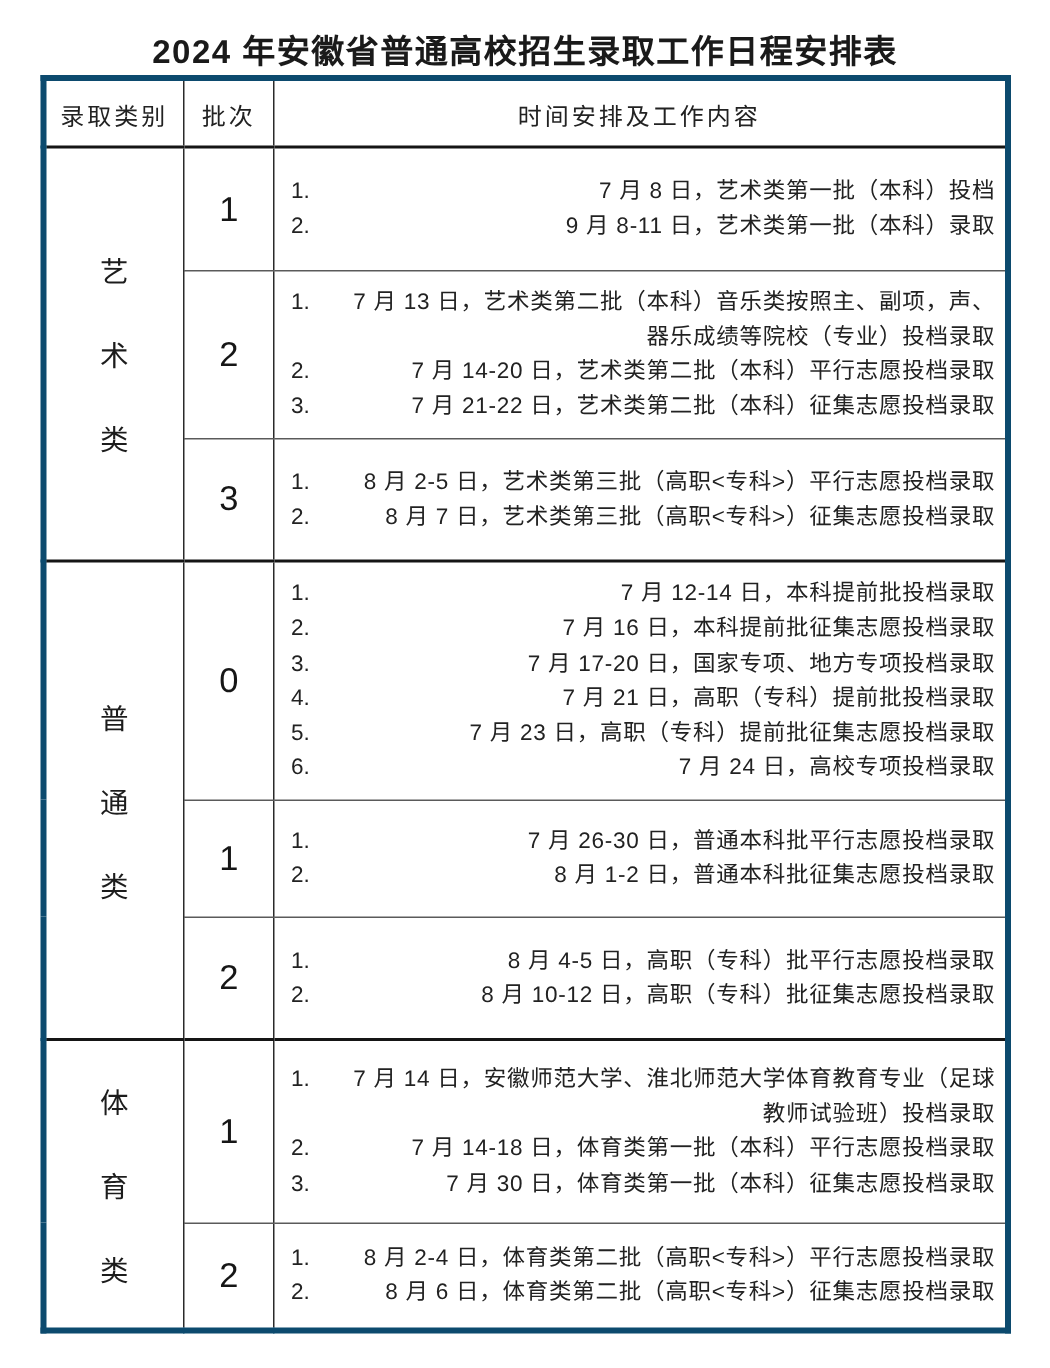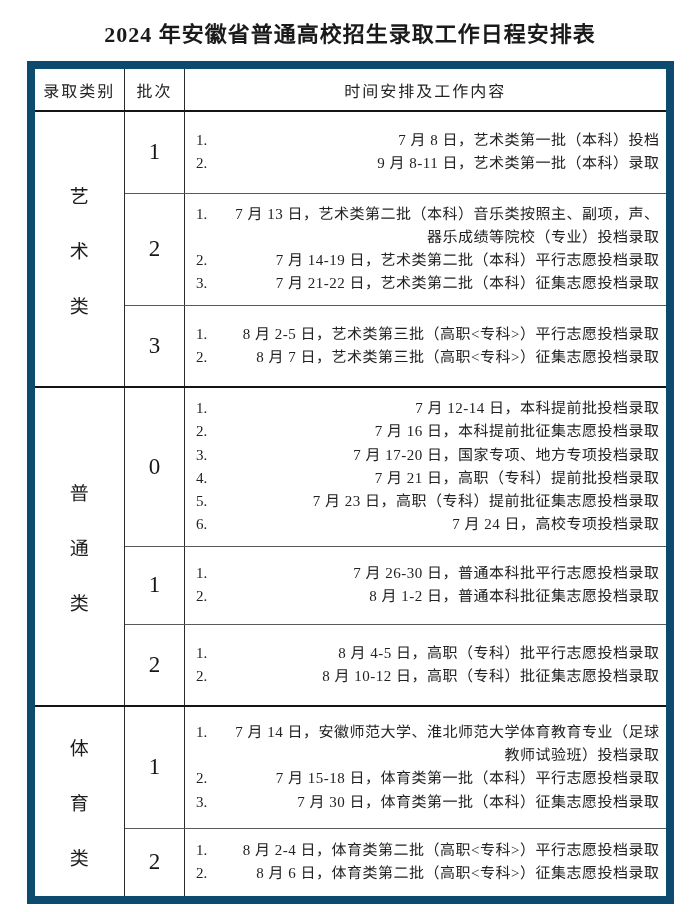--- a/index.html
+++ b/index.html
@@ -2,38 +2,38 @@
 <html lang="zh-CN"><head>
 <meta charset="utf-8">
 <style>
   * { margin: 0; padding: 0; box-sizing: border-box; }
   html, body { background: #ffffff; }
   .page {
     position: relative;
     width: 700px;
     height: 912px;
     background: #ffffff;
-    font-family: Liberation Serif, serif;
+    font-family: Liberation Sans, sans-serif;
     color: #1f1f1f;
     overflow: hidden;
   }
   .title {
     text-align: center;
     font-size: 22px;
     font-weight: 700;
     letter-spacing: 1px;
     padding-top: 16px;
     color: #1a1a1a;
   }
   table.schedule {
     width: 647px;
-    margin: 13px auto 0 auto;
+    margin: 2px auto 0 auto;
     border-collapse: collapse;
     table-layout: fixed;
-    border: 8px solid #0c4a6e;
+    border: 4px solid #0c4a6e;
   }
   col.c-category { width: 94px; }
   col.c-batch   { width: 60px; }
   table.schedule th, table.schedule td {
     border-left: 1px solid #2a2a2a;
     border-right: 1px solid #2a2a2a;
     border-top: 1px solid #5a5a5a;
     border-bottom: 1px solid #5a5a5a;
     vertical-align: middle;
   }
@@ -124,21 +124,21 @@
         </tr>
         <tr style="height: 102px;">
           <td class="batch-cell">2</td>
           <td class="content-cell">
             <div class="schedule-item">
               <span class="item-num">1.</span>
               <span class="item-text">7 月 13 日，艺术类第二批（本科）音乐类按照主、副项，声、器乐成绩等院校（专业）投档录取</span>
             </div>
             <div class="schedule-item">
               <span class="item-num">2.</span>
-              <span class="item-text">7 月 14-19 日，艺术类第二批（本科）平行志愿投档录取</span>
+              <span class="item-text">7 月 14-20 日，艺术类第二批（本科）平行志愿投档录取</span>
             </div>
             <div class="schedule-item">
               <span class="item-num">3.</span>
               <span class="item-text">7 月 21-22 日，艺术类第二批（本科）征集志愿投档录取</span>
             </div>
           </td>
         </tr>
         <tr style="height: 82px;">
           <td class="batch-cell">3</td>
           <td class="content-cell">
@@ -223,21 +223,21 @@
             </div>
           </td>
           <td class="batch-cell">1</td>
           <td class="content-cell">
             <div class="schedule-item">
               <span class="item-num">1.</span>
               <span class="item-text">7 月 14 日，安徽师范大学、淮北师范大学体育教育专业（足球教师试验班）投档录取</span>
             </div>
             <div class="schedule-item">
               <span class="item-num">2.</span>
-              <span class="item-text">7 月 15-18 日，体育类第一批（本科）平行志愿投档录取</span>
+              <span class="item-text">7 月 14-18 日，体育类第一批（本科）平行志愿投档录取</span>
             </div>
             <div class="schedule-item">
               <span class="item-num">3.</span>
               <span class="item-text">7 月 30 日，体育类第一批（本科）征集志愿投档录取</span>
             </div>
           </td>
         </tr>
         <tr style="height: 72px;">
           <td class="batch-cell">2</td>
           <td class="content-cell">

